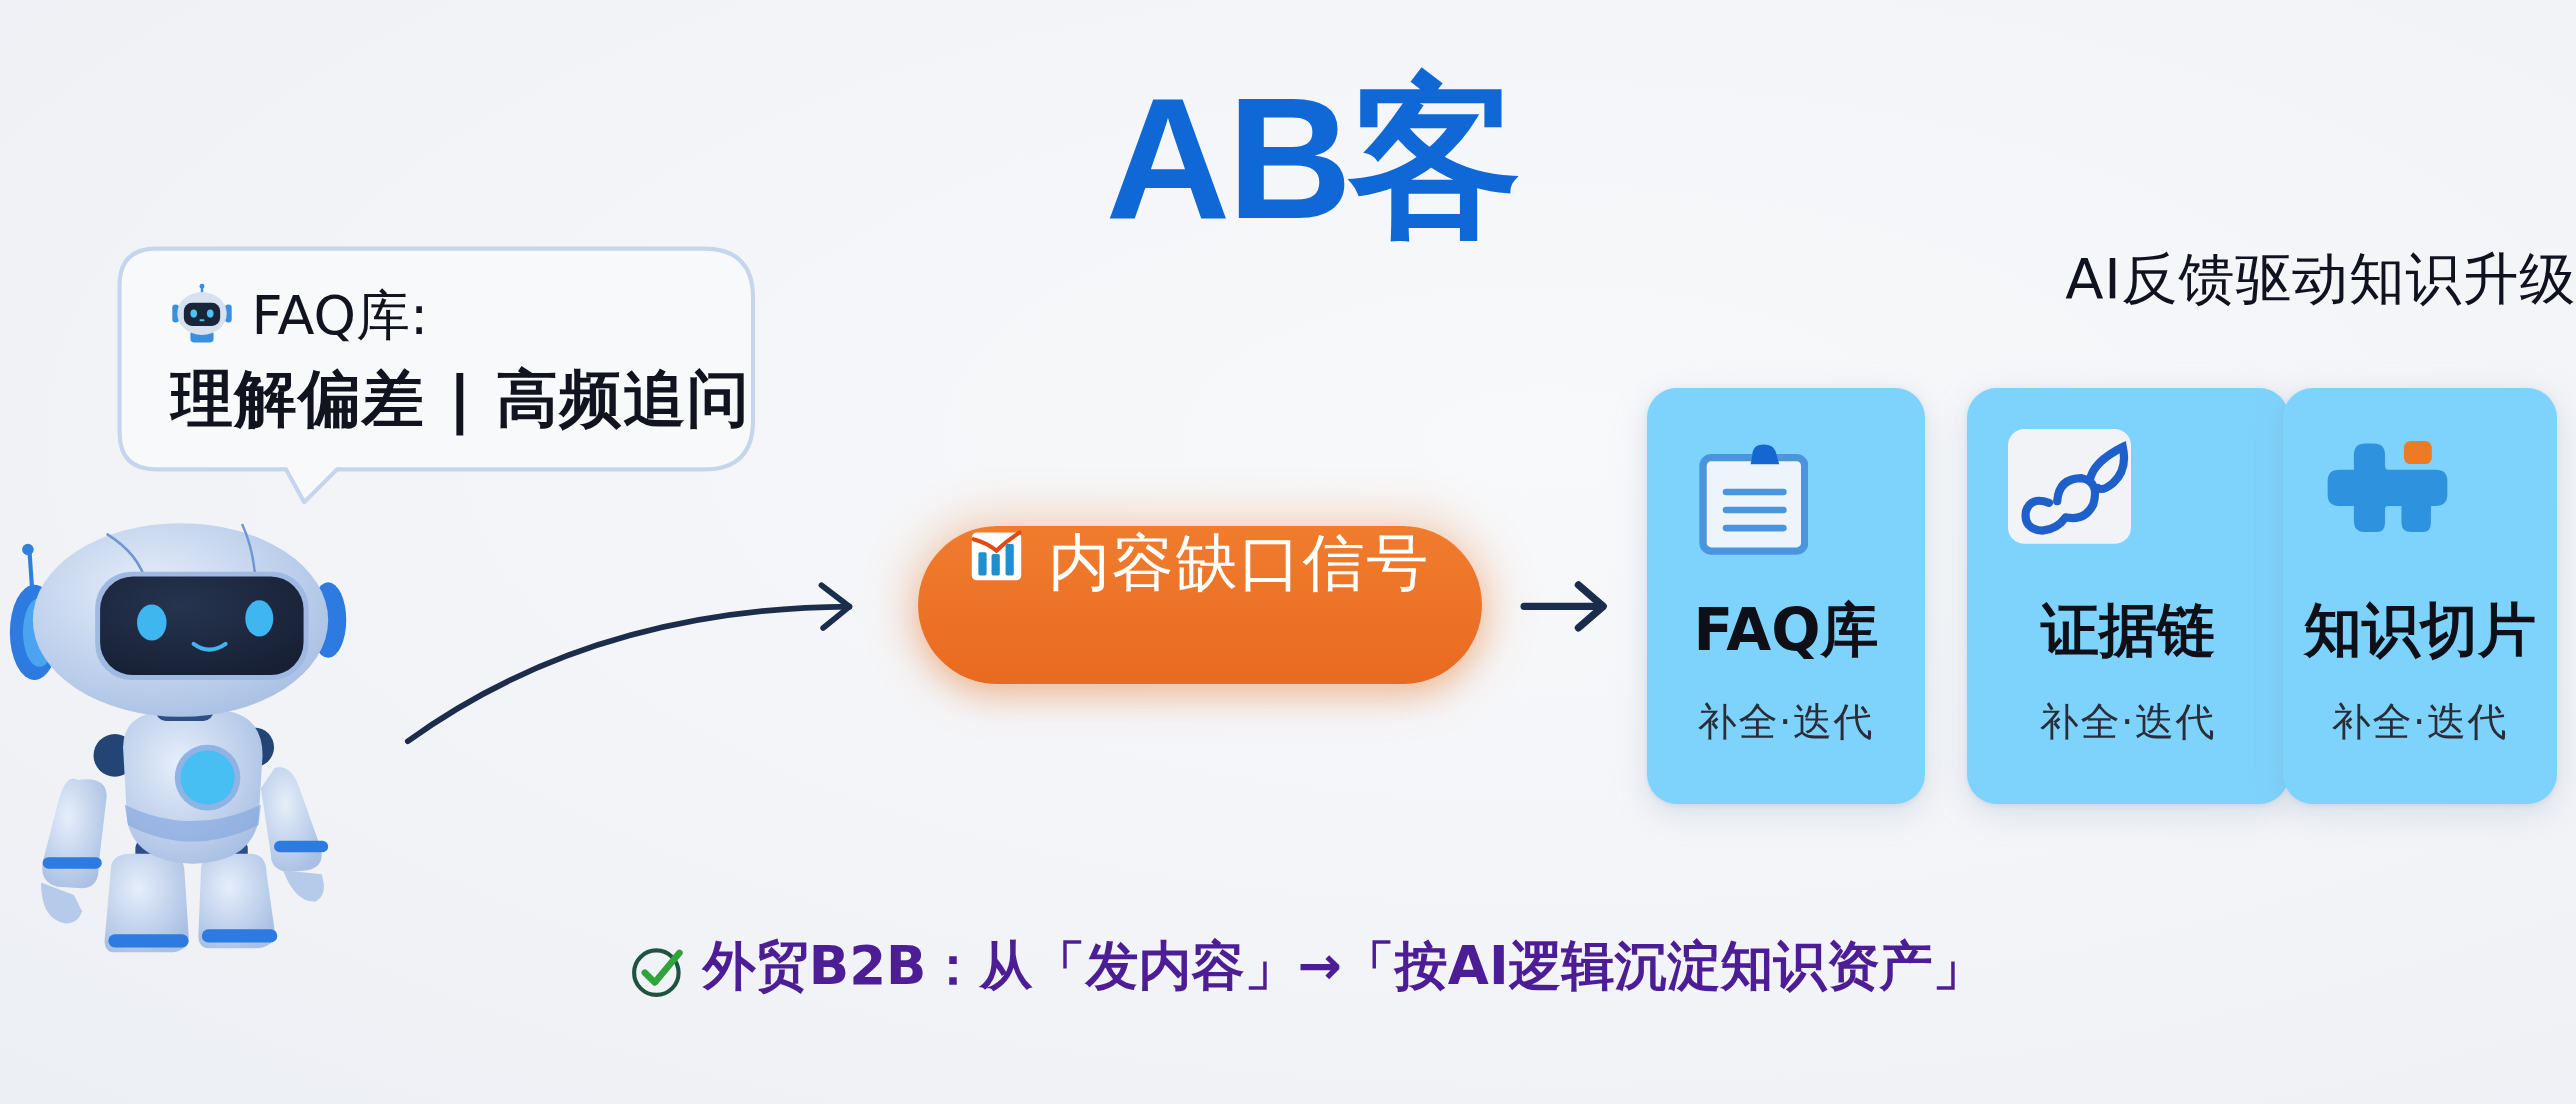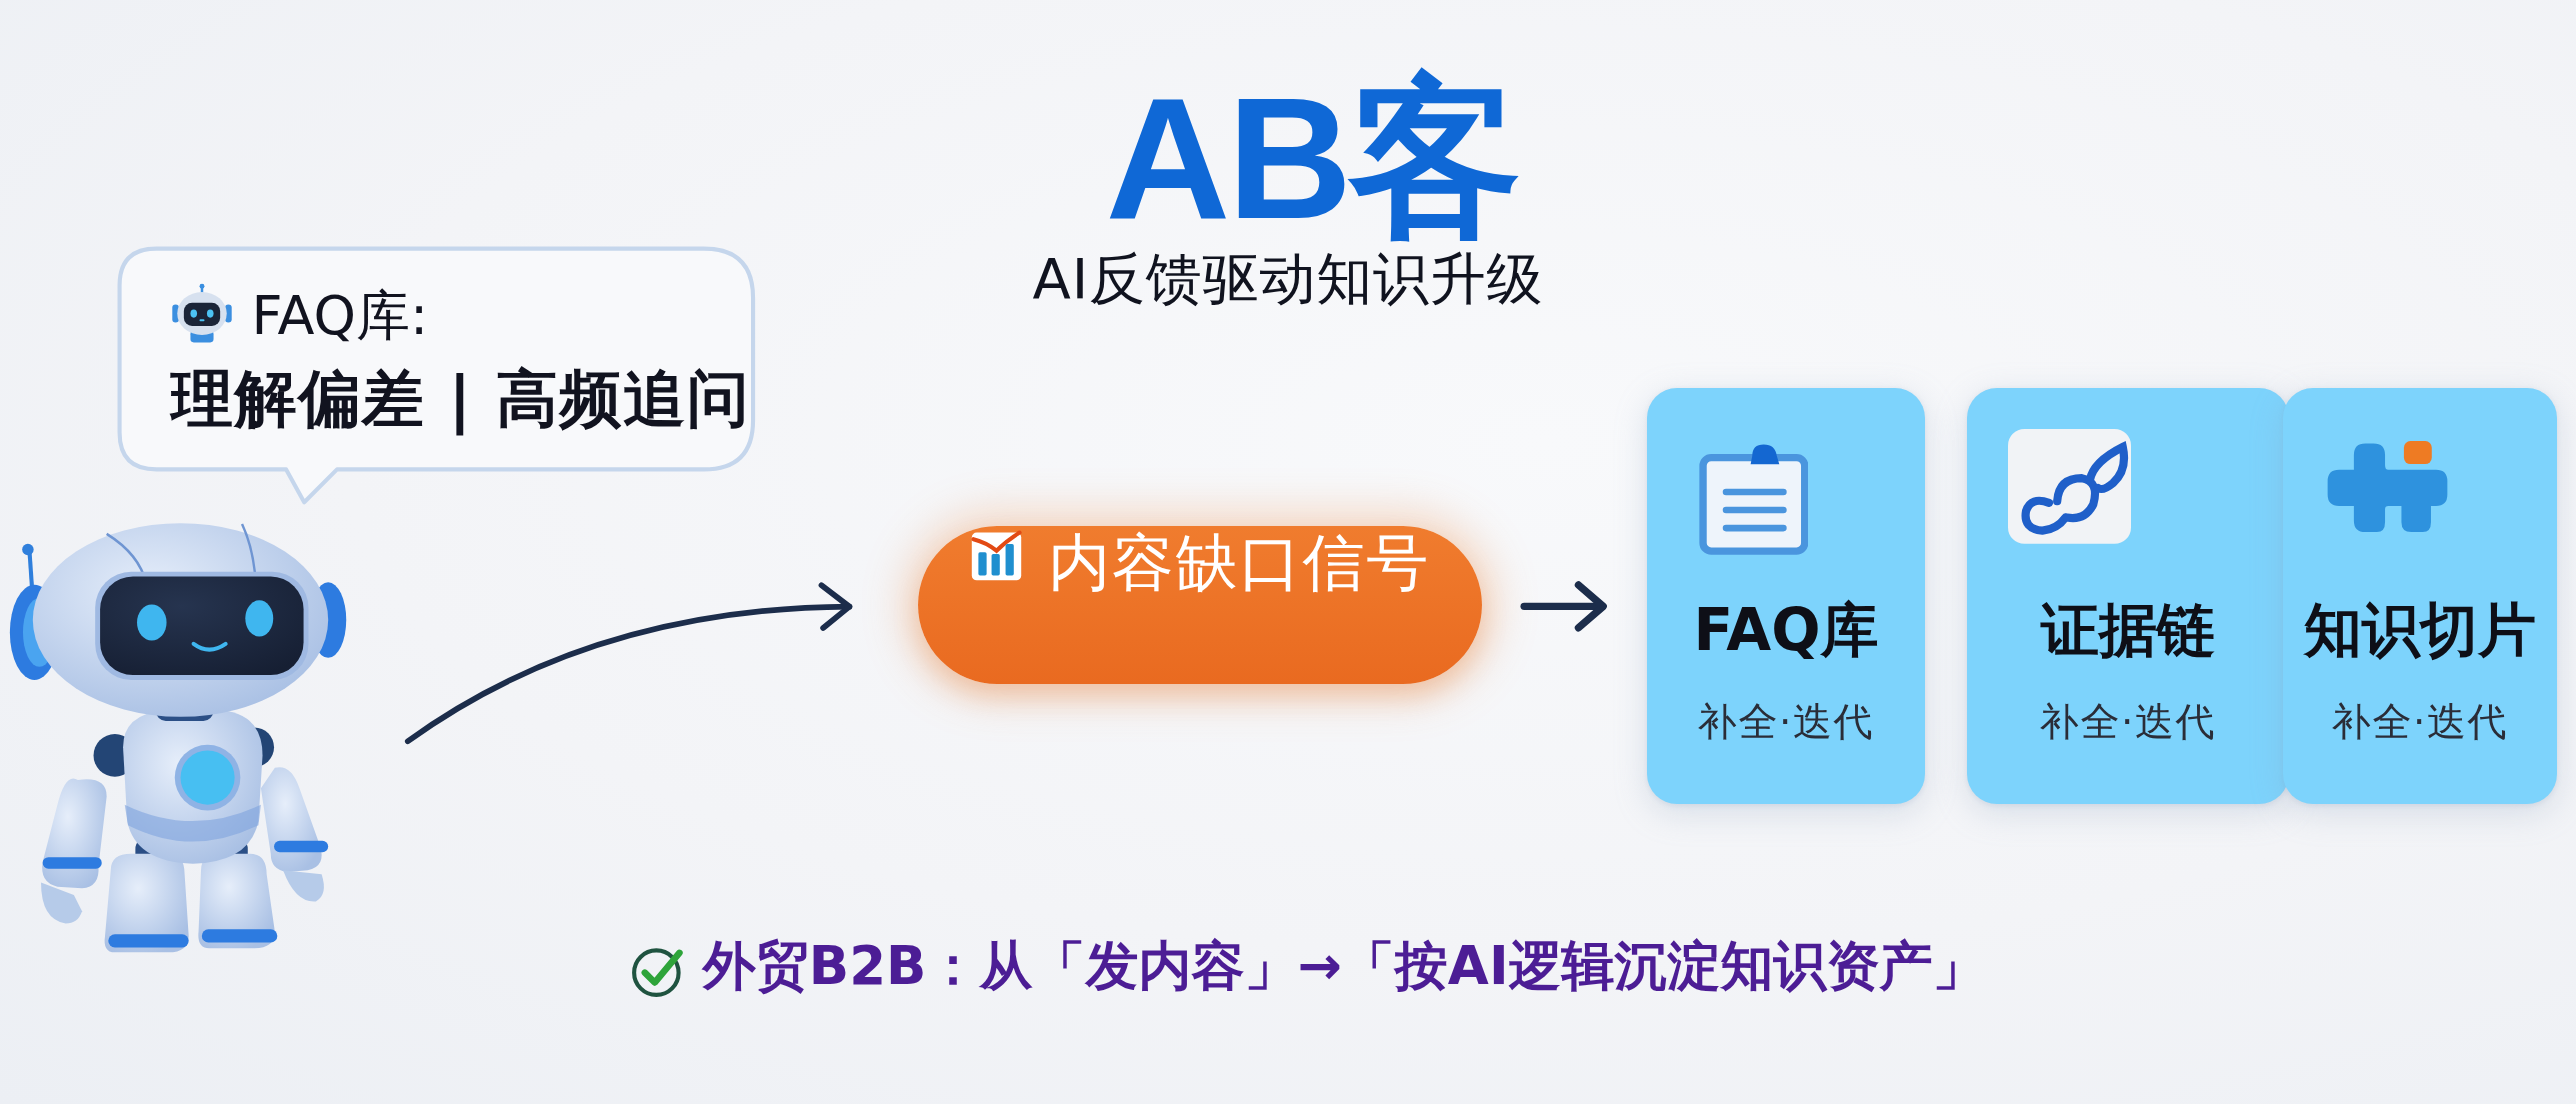--- a/index.html
+++ b/index.html
@@ -13,21 +13,21 @@
 
   
   .brand {
     left: 0; width: 2576px; top: 76px; text-align: center;
     font-family: "Liberation Sans", "DejaVu Sans", sans-serif;
     font-weight: 700; font-size: 173px; line-height: 164px; letter-spacing: -3.3px;
     color: #0f68d6;
     margin-left: 24px;
   }
   .subtitle {
-    left: 0; width: 2576px; top: 246px; text-align: center;
+    left: 0; width: 2576px; top: 246px; text-align: right;
     font-size: 56px; line-height: 66px; color: #10131f; letter-spacing: 0.8px;
   }
 
   
   .bubble-svg { left: 107px; top: 238px; }
   .bubble-line1 {
     left: 169px; top: 283px; display: flex; align-items: center; gap: 16.4px;
     font-size: 54px; line-height: 66px; font-weight: 500;
   }
   .bubble-line2 {

